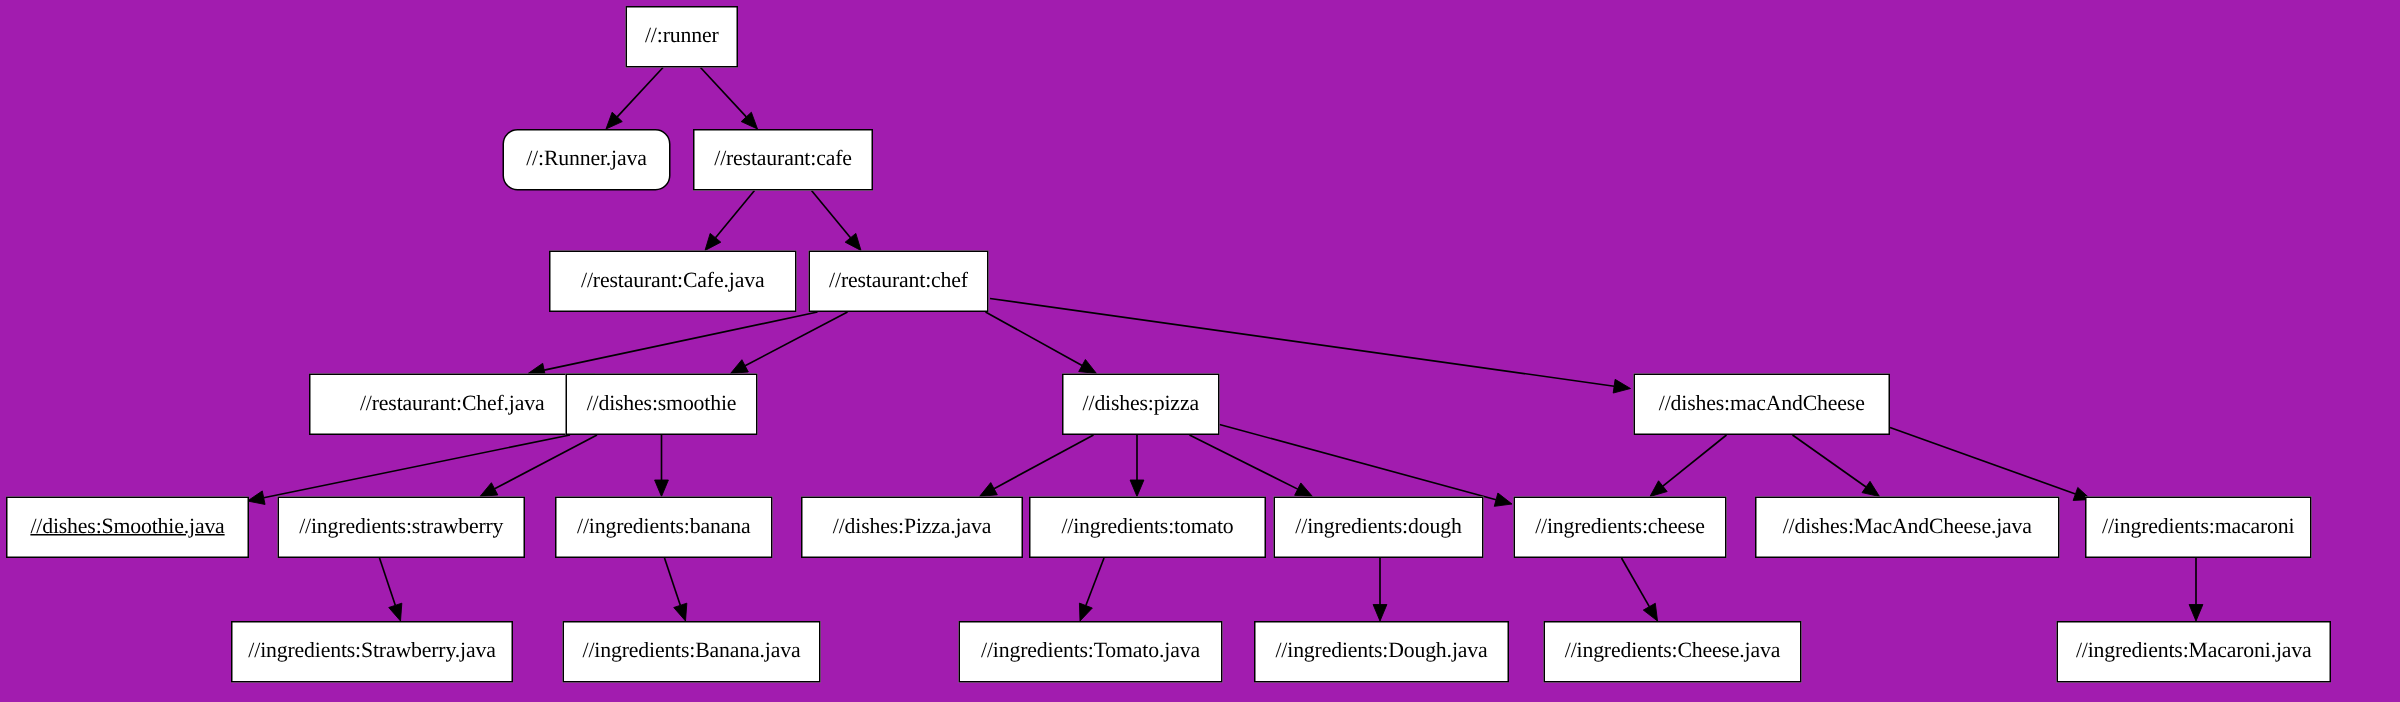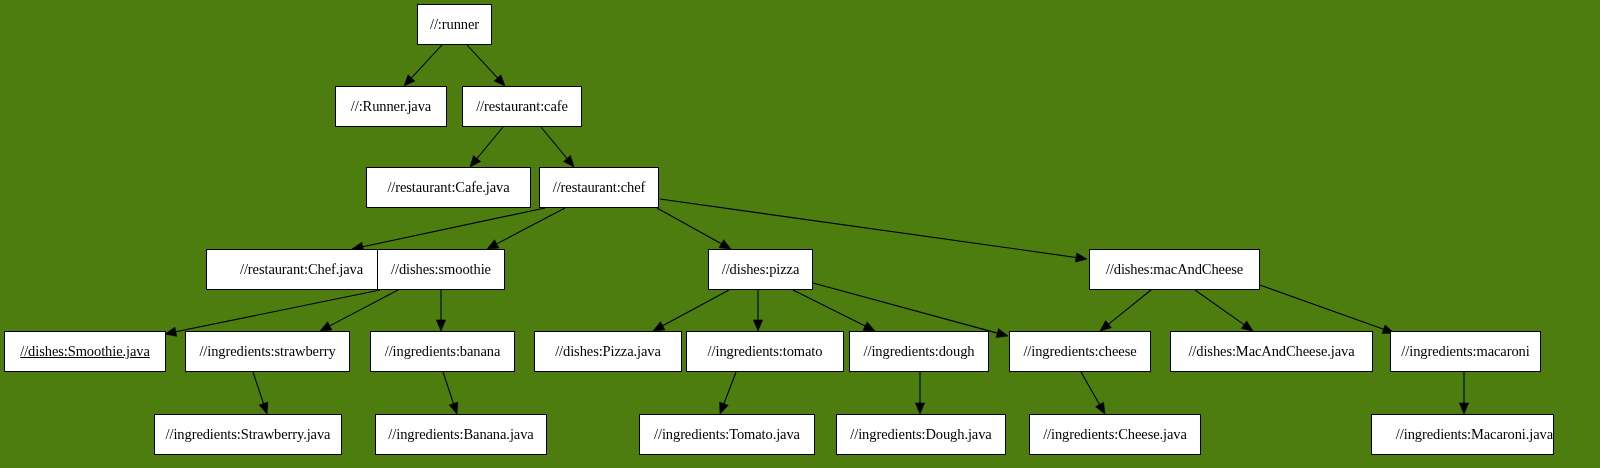--- a/index.html
+++ b/index.html
@@ -4,21 +4,21 @@
 <style>
   html, body {
     margin: 0;
     padding: 0;
     background: #ffffff;
   }
   #graph-canvas {
     position: relative;
     width: 1600px;
     height: 468px;
-    background: #4d7c0f;
+    background: #a21caf;
     font-family: "Liberation Serif", "DejaVu Serif", serif;
   }
   #edge-layer {
     position: absolute;
     left: 0;
     top: 0;
     width: 1600px;
     height: 468px;
     overflow: visible;
   }
@@ -149,21 +149,21 @@
       </g>
       <g>
         <line class="edge-line" x1="1464" y1="372" x2="1464" y2="403"></line>
         <polygon class="edge-head" points="1464,414 1459.4,403 1468.6,403"></polygon>
       </g>
     </svg>
   <div id="node-layer">
       <div class="graph-node" style="left: 417px; top: 4px; width: 75px; height: 41px;">
         <span class="node-label">//:runner</span>
       </div>
-      <div class="graph-node" style="left: 335px; top: 86px; width: 112px; height: 41px;">
+      <div class="graph-node" style="left: 335px; top: 86px; width: 112px; height: 41px; border-radius: 10px;">
         <span class="node-label">//:Runner.java</span>
       </div>
       <div class="graph-node" style="left: 462px; top: 86px; width: 120px; height: 41px;">
         <span class="node-label">//restaurant:cafe</span>
       </div>
       <div class="graph-node" style="left: 366px; top: 167px; width: 165px; height: 41px;">
         <span class="node-label">//restaurant:Cafe.java</span>
       </div>
       <div class="graph-node" style="left: 539px; top: 167px; width: 120px; height: 41px;">
         <span class="node-label">//restaurant:chef</span>
@@ -215,17 +215,17 @@
       </div>
       <div class="graph-node" style="left: 639px; top: 414px; width: 176px; height: 41px;">
         <span class="node-label">//ingredients:Tomato.java</span>
       </div>
       <div class="graph-node" style="left: 836px; top: 414px; width: 170px; height: 41px;">
         <span class="node-label">//ingredients:Dough.java</span>
       </div>
       <div class="graph-node" style="left: 1029px; top: 414px; width: 172px; height: 41px;">
         <span class="node-label">//ingredients:Cheese.java</span>
       </div>
-      <div class="graph-node" style="left: 1371px; top: 414px; width: 183px; height: 41px; justify-content: flex-end;">
+      <div class="graph-node" style="left: 1371px; top: 414px; width: 183px; height: 41px;">
         <span class="node-label">//ingredients:Macaroni.java</span>
       </div>
     </div>
 </div>
 
 </body></html>

